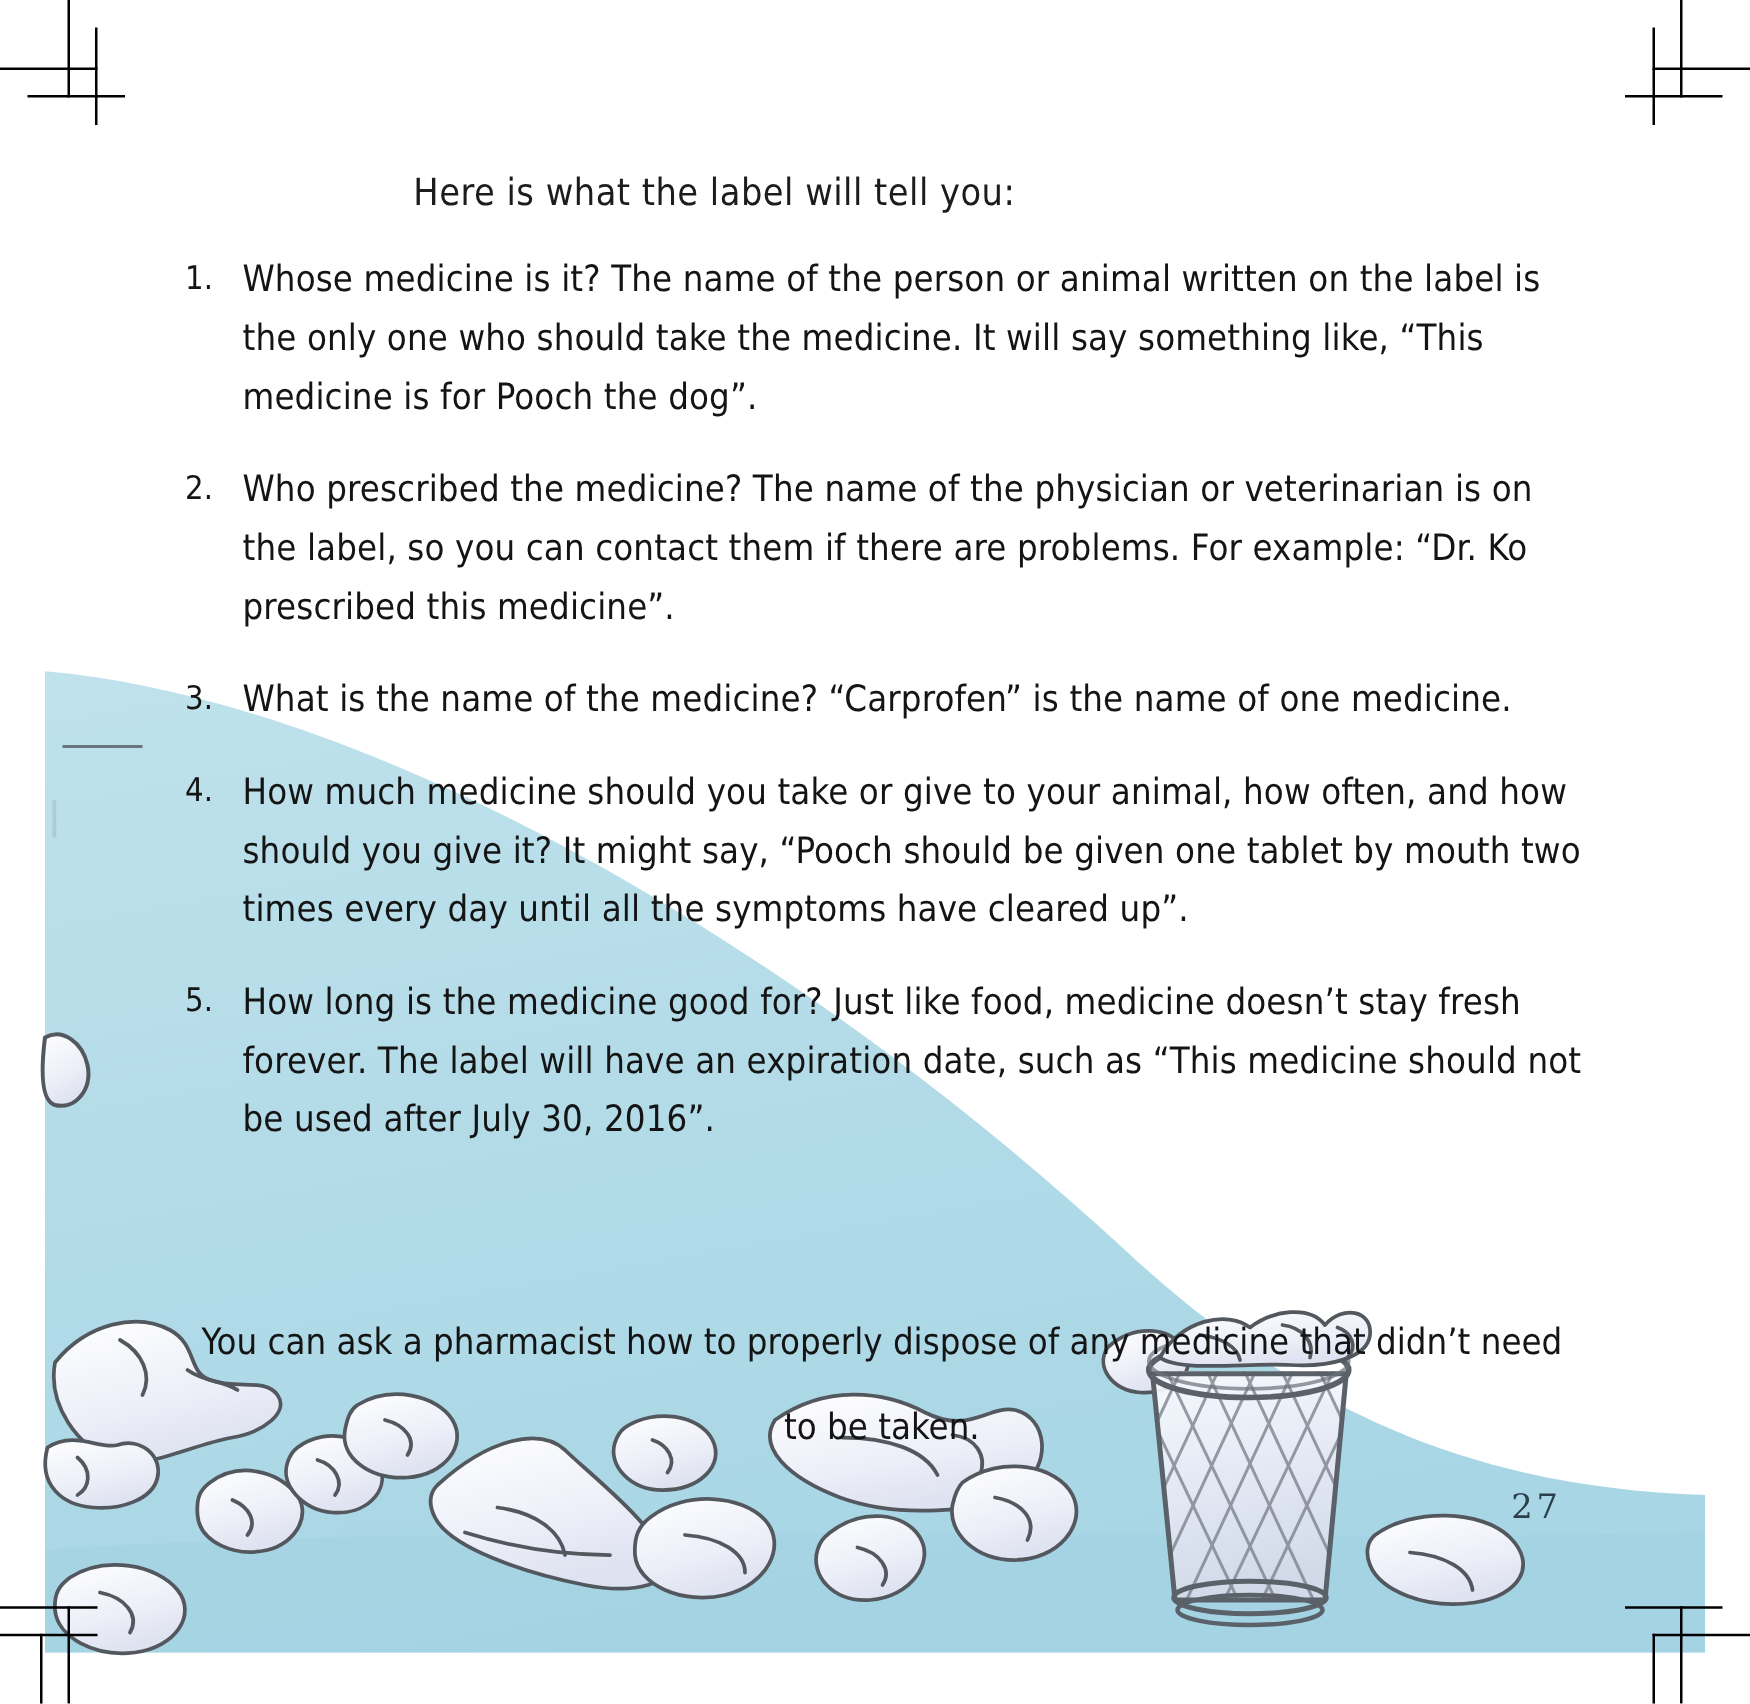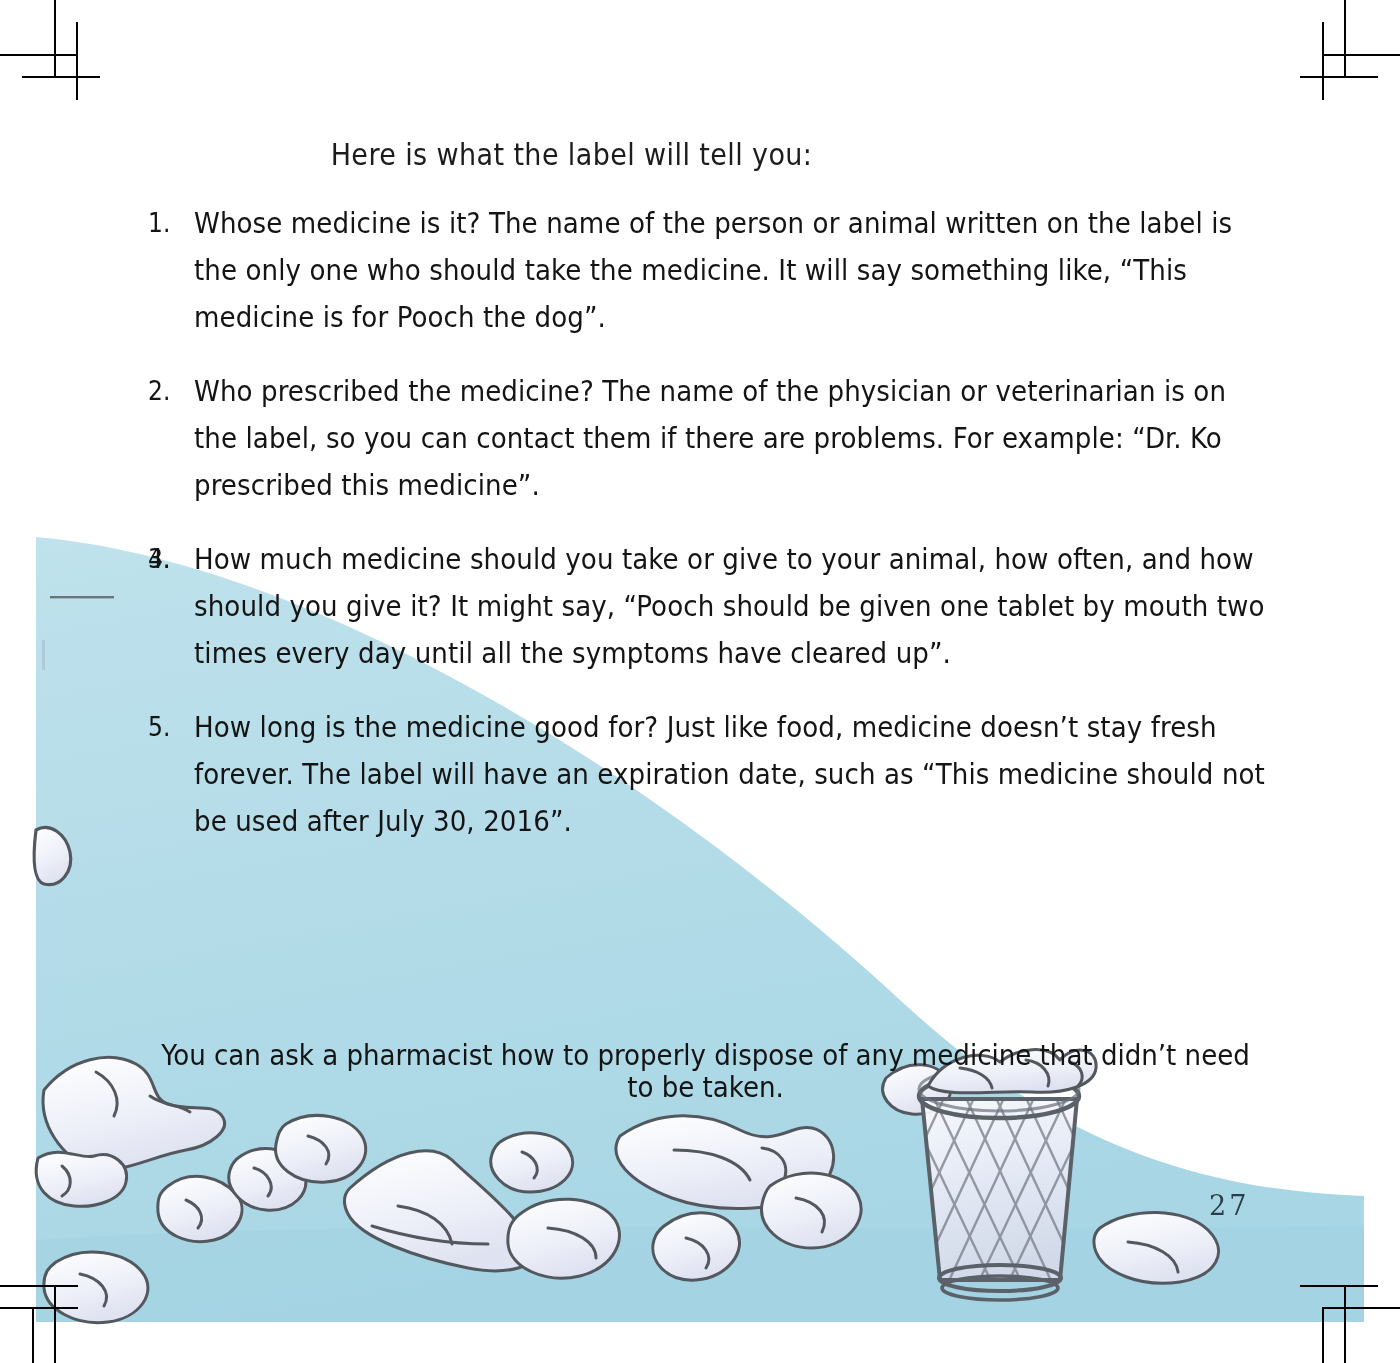--- a/index.html
+++ b/index.html
@@ -81,21 +81,21 @@
     color: #141414;
   }
 
   .closing {
     position: absolute;
     left: 148px;
     top: 1010px;
     width: 1115px;
     text-align: center;
     font-size: 29px;
-    line-height: 32px;
+    line-height: 68px;
     color: #141414;
     font-family: "DejaVu Sans Condensed", "DejaVu Sans", sans-serif;
   }
 
   .page-number {
     position: absolute;
     left: 1209px;
     top: 1190px;
     font-size: 27px;
     color: #2b3f4a;
@@ -318,20 +318,21 @@
       <li>
         <span class="num">1.</span>
         <span>Whose medicine is it?  The name of the person or animal written on the label is the only one who should take the medicine. It will say something like, “This medicine is for Pooch the dog”.</span>
       </li>
       <li>
         <span class="num">2.</span>
         <span>Who prescribed the medicine? The name of the physician or veterinarian is on the label, so you can contact them if there are problems. For example: “Dr. Ko prescribed this medicine”.</span>
       </li>
       <li>
         <span class="num">3.</span>
+        <span>What is the name of the medicine? “Carprofen” is the name of one medicine.</span>
       </li>
       <li>
         <span class="num">4.</span>
         <span>How much medicine should you take or give to your animal, how often, and how should you give it?  It might say, “Pooch should be given one tablet by mouth two times every day until all the symptoms have cleared up”.</span>
       </li>
       <li>
         <span class="num">5.</span>
         <span>How long is the medicine good for? Just like food, medicine doesn’t stay fresh forever. The label will have an expiration date, such as “This medicine should not be used after July 30, 2016”.</span>
       </li>
     </ol>

